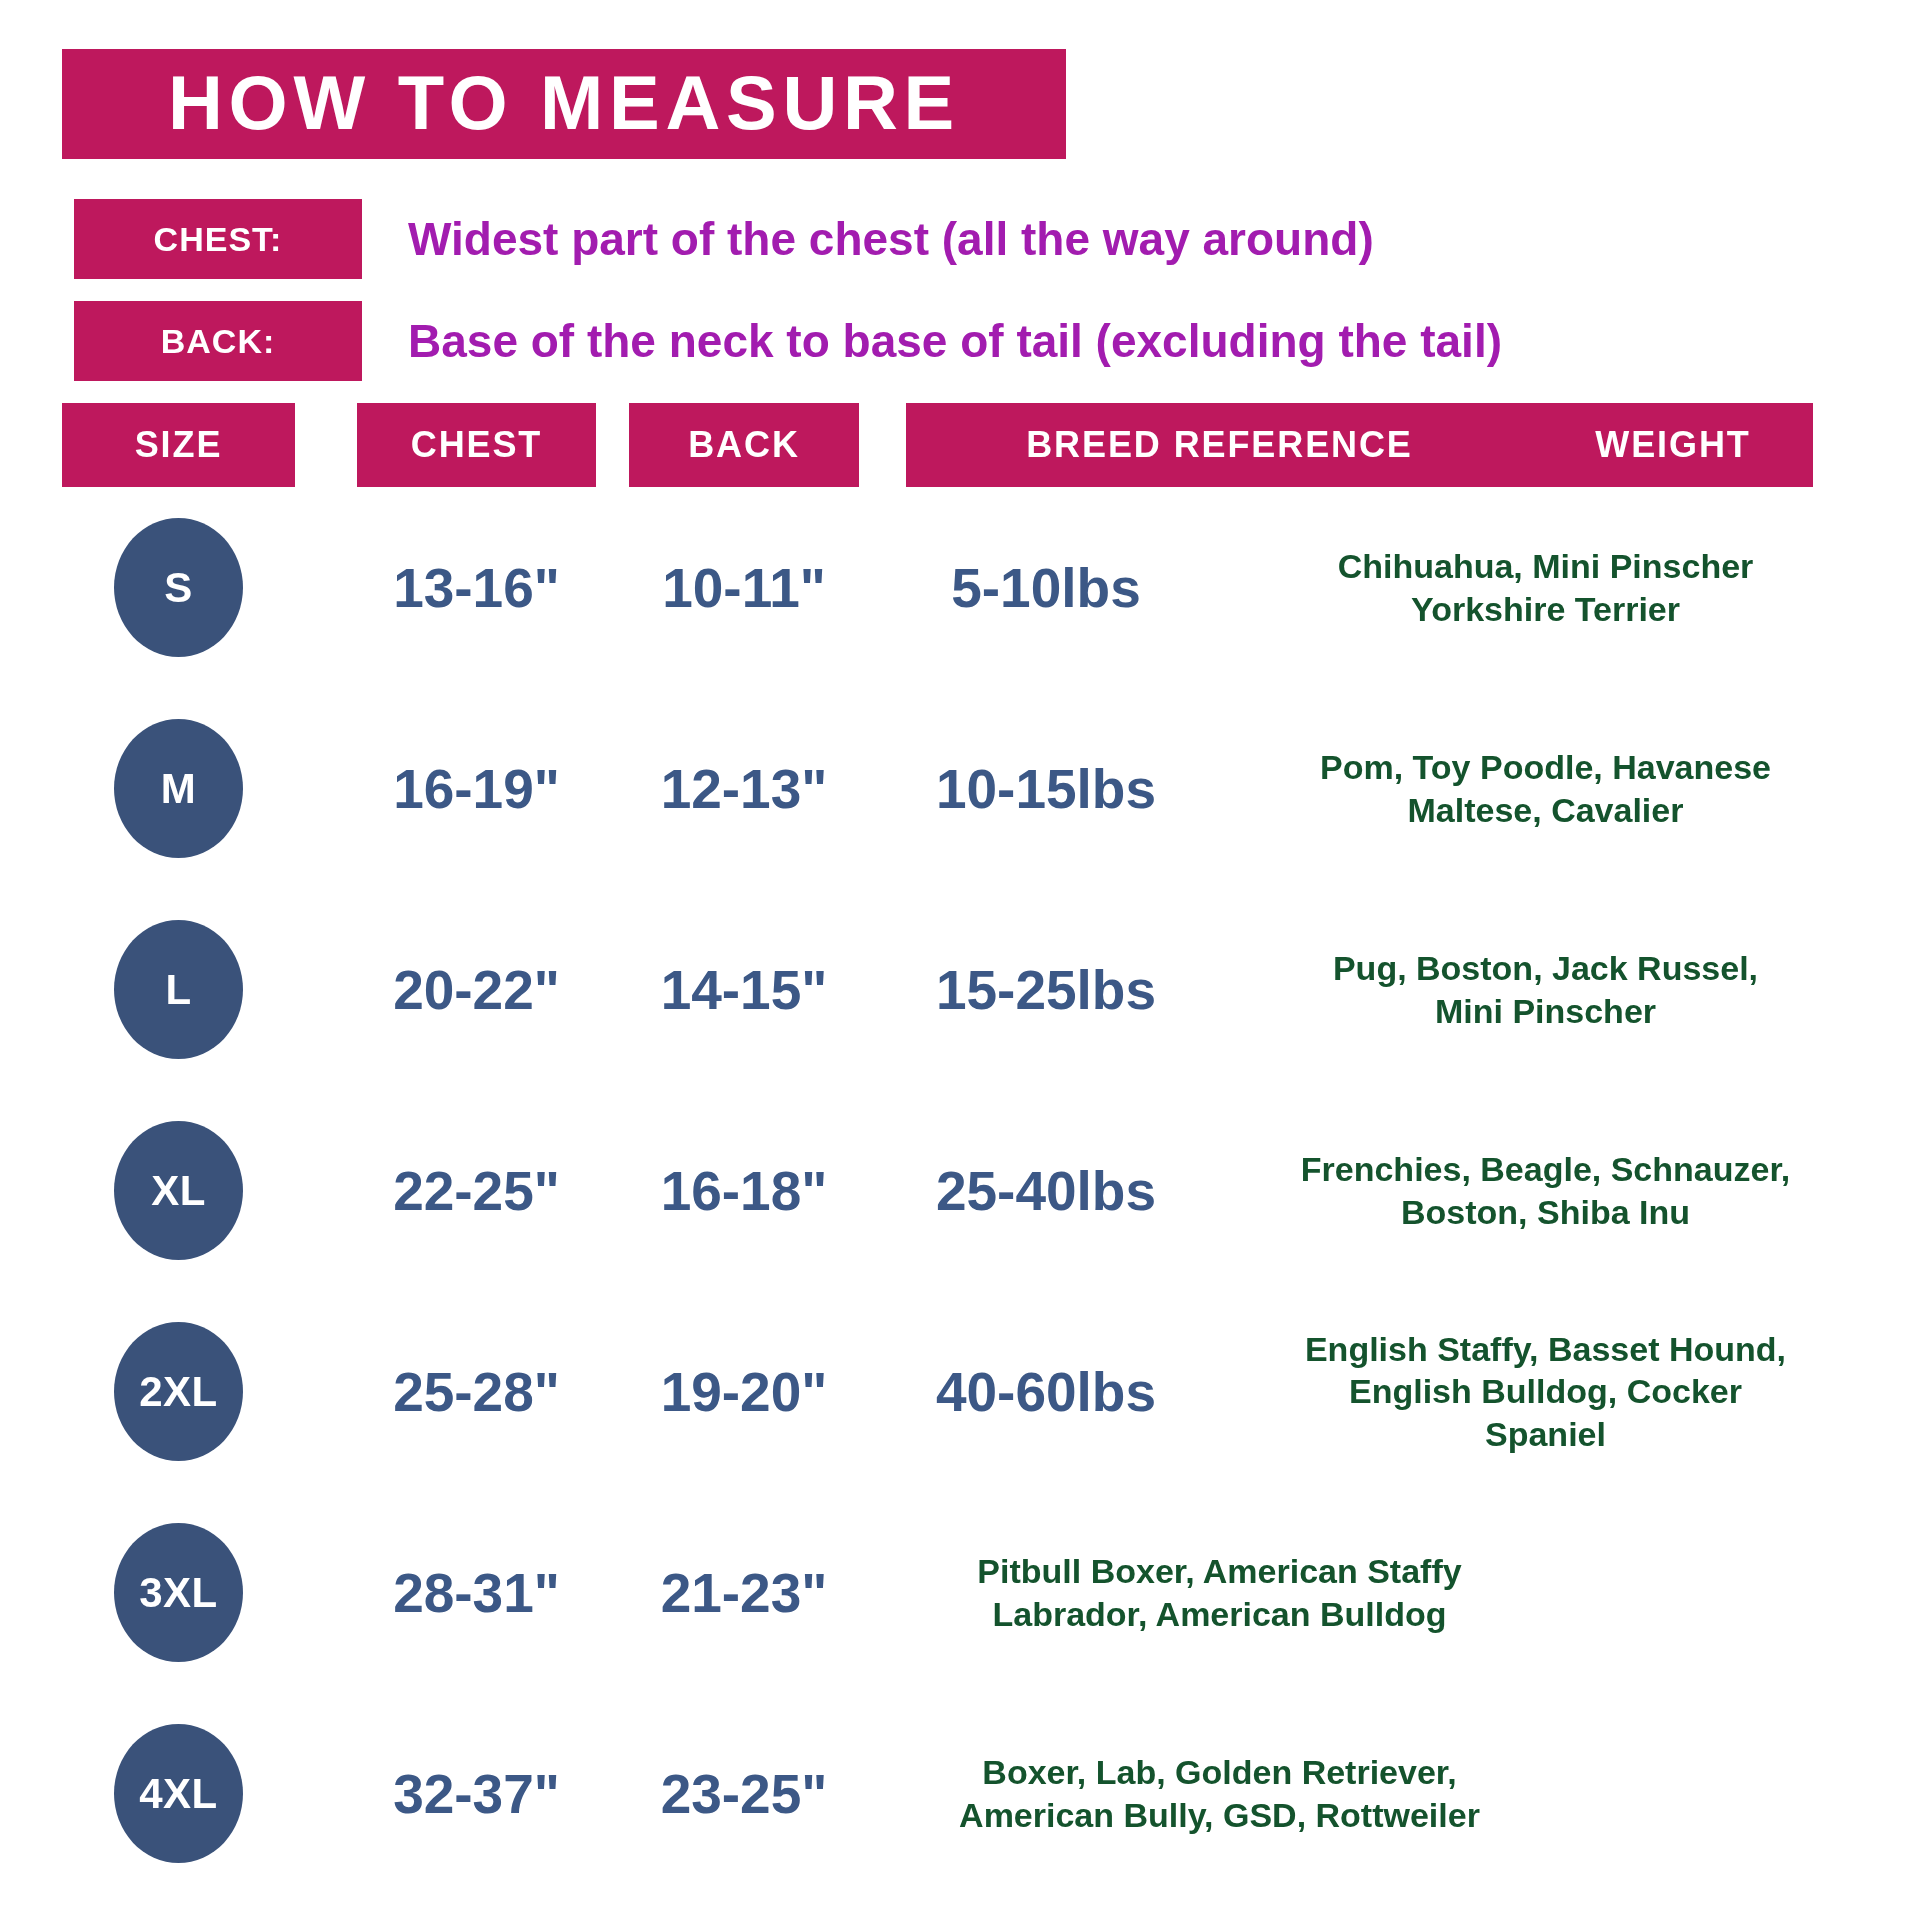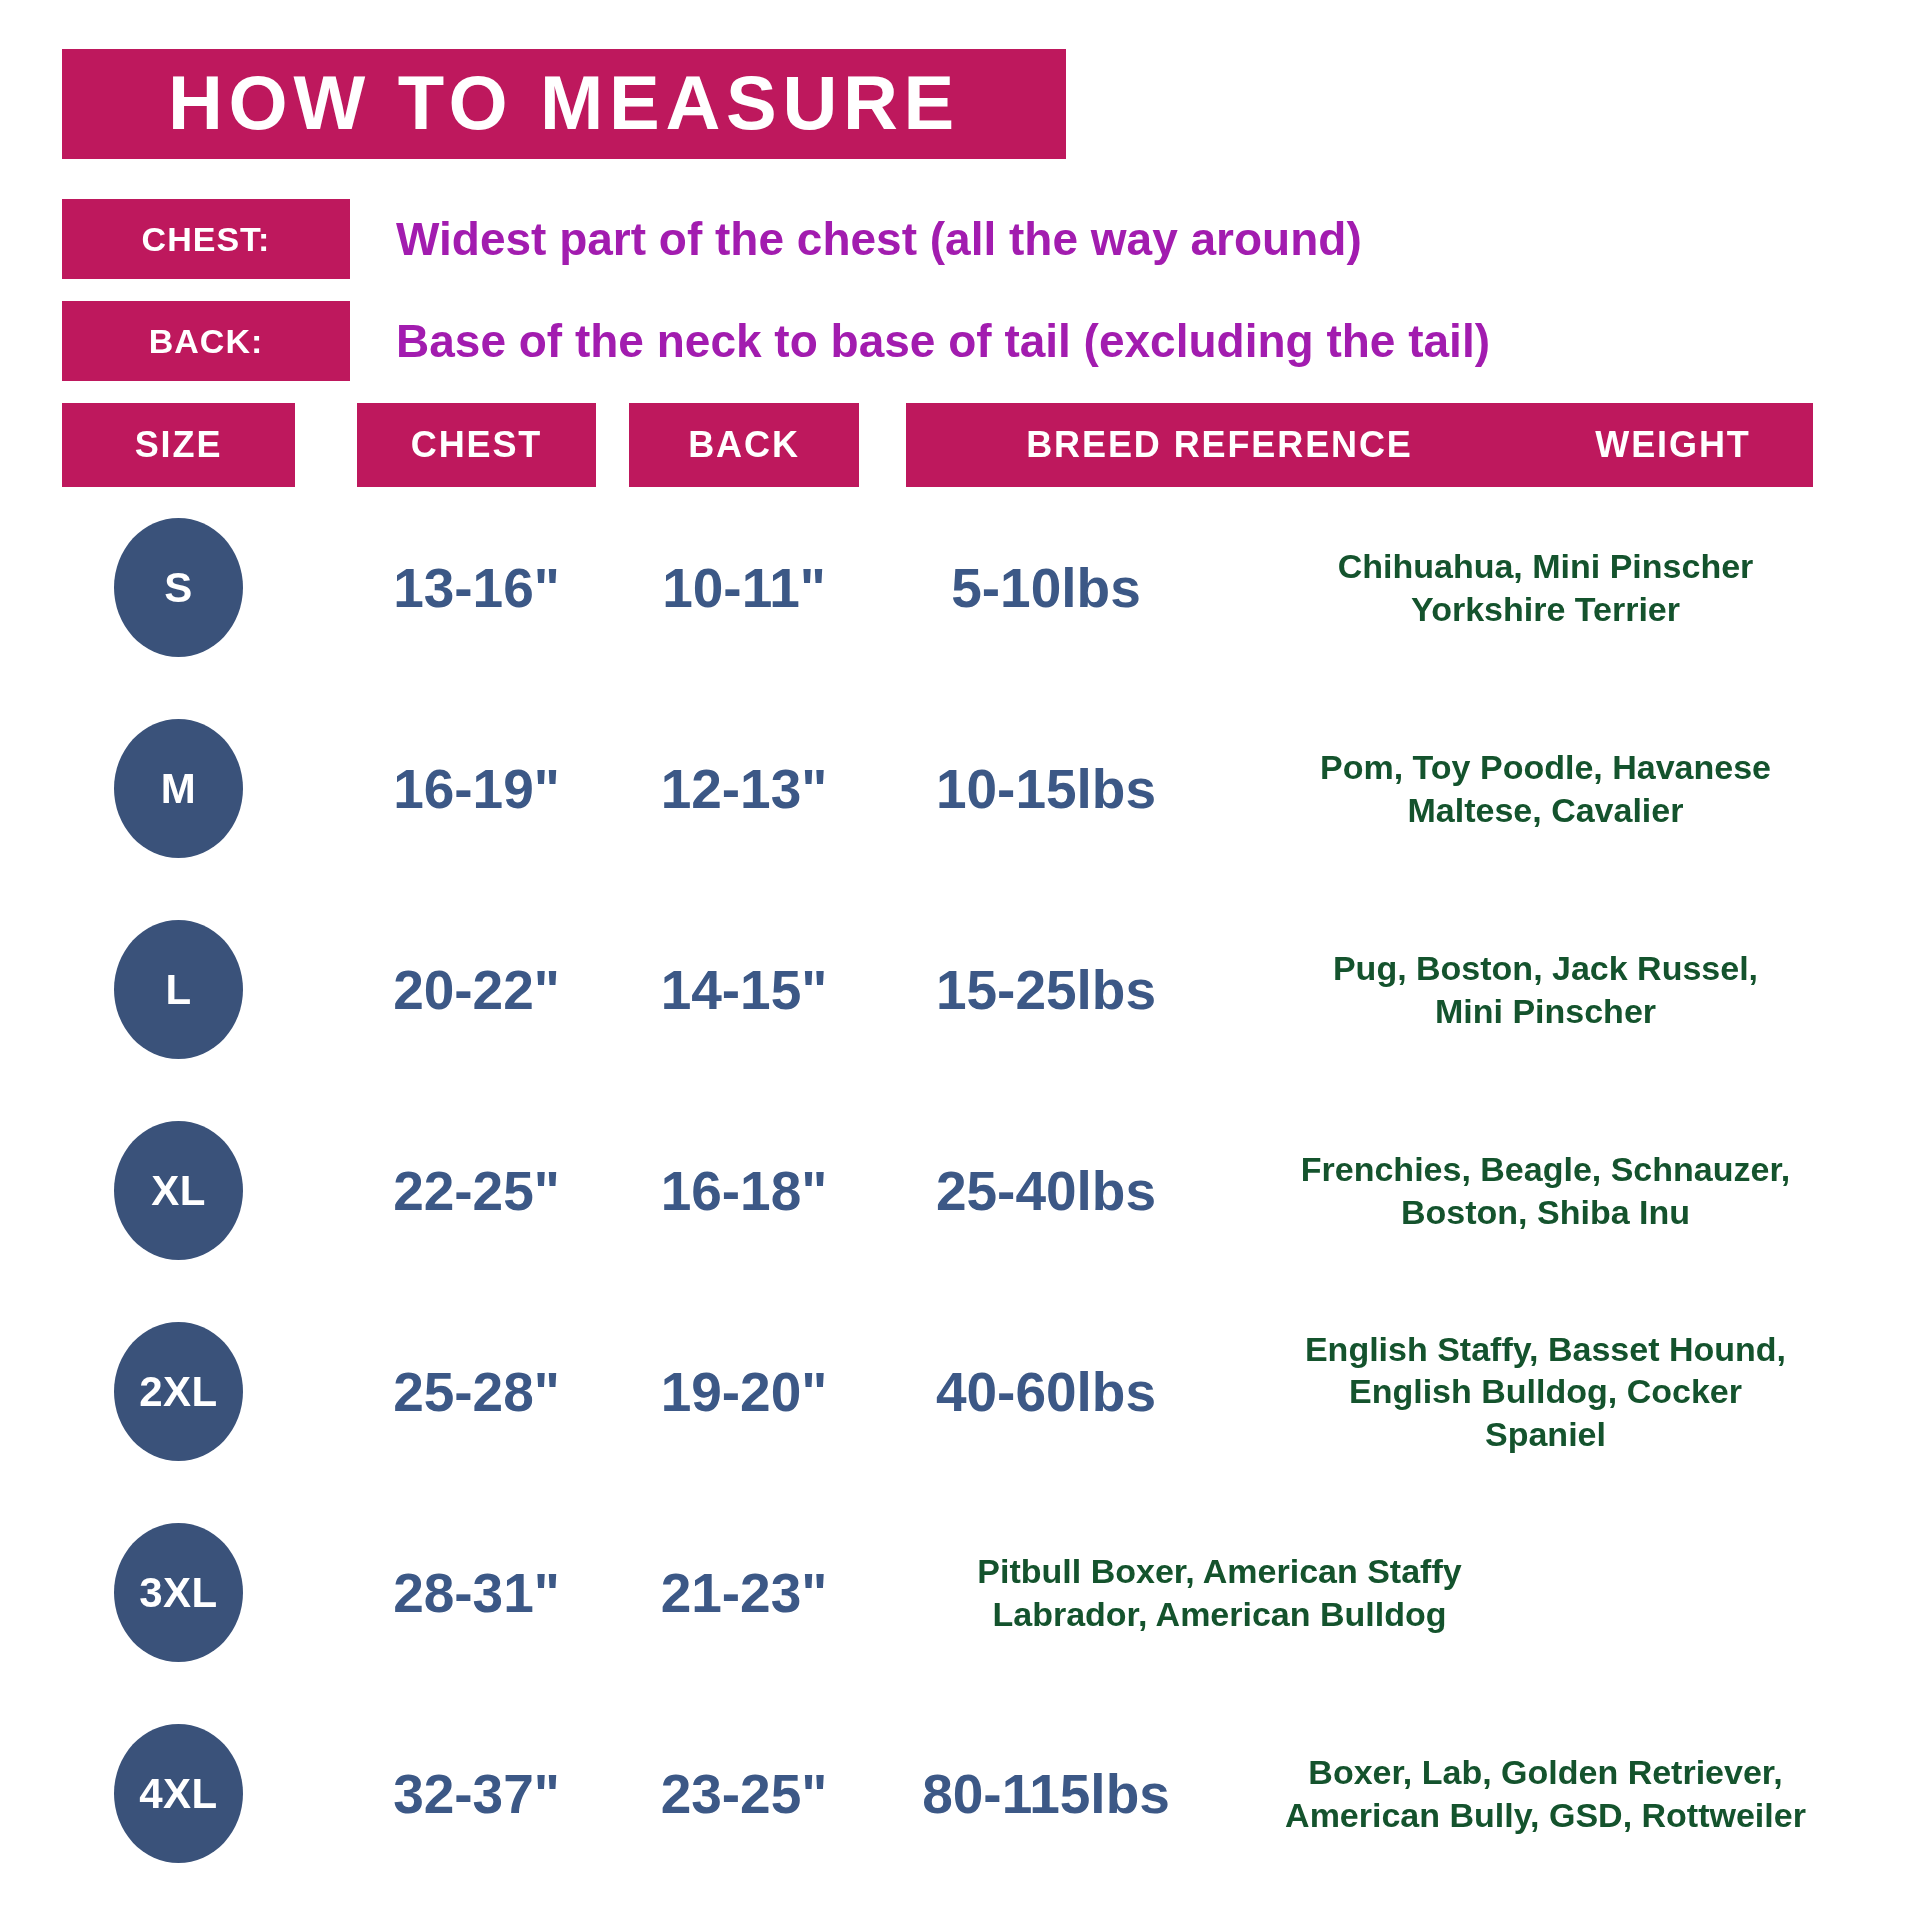--- a/index.html
+++ b/index.html
@@ -6,21 +6,21 @@
   html,body { background:#ffffff; }
   .page {
     position:relative; width:1926px; height:1926px; overflow:hidden;
     background:#ffffff; font-family:"Liberation Sans", sans-serif; font-weight:700;
   }
   .navy-box { background:#be185d; color:#ffffff; display:flex; align-items:center; justify-content:center; }
   .title-bar {
     margin:49px 0 0 62px; width:1004px; height:110px;
     font-size:76px; letter-spacing:5.7px; padding-bottom:3.8px;
   }
-  .legend { margin-top:40px; }
+  .legend { margin-top:40px;padding-left:12px; }
   .legend-row { display:flex; align-items:center; margin-left:62px; margin-bottom:22px; }
   .legend-label { width:288px; height:80px; font-size:34px; letter-spacing:1px; flex:none; }
   .legend-desc { color:#a21caf; font-size:46px; margin-left:46px; white-space:nowrap; }
   .thead { display:flex; margin-left:62px; margin-top:17px; }
   .h { height:84px; font-size:36px; letter-spacing:1.9px; flex:none; }
   .c-size   { width:233px; margin-right:62px; flex:none; display:flex; justify-content:center; align-items:center; }
   .c-chest  { width:239px; margin-right:33px; flex:none; }
   .c-back   { width:230px; margin-right:47px; flex:none; }
   .c-weight { width:280px; margin-right:46px; flex:none; }
   .c-breed  { width:627px; flex:none; }
@@ -150,20 +150,19 @@
     </div>
 
     <div class="row">
       <div class="c-size">
         <div class="circle">
           <span>4XL</span>
         </div>
       </div>
       <div class="val c-chest">32-37"</div>
       <div class="val c-back">23-25"</div>
-      <div class="val c-weight">80-115lbs</div>
       <div class="breed c-breed">Boxer, Lab, Golden Retriever,
 American Bully, GSD, Rottweiler</div>
     </div>
 
   </div>
 </div>
 
 
 </body></html>

